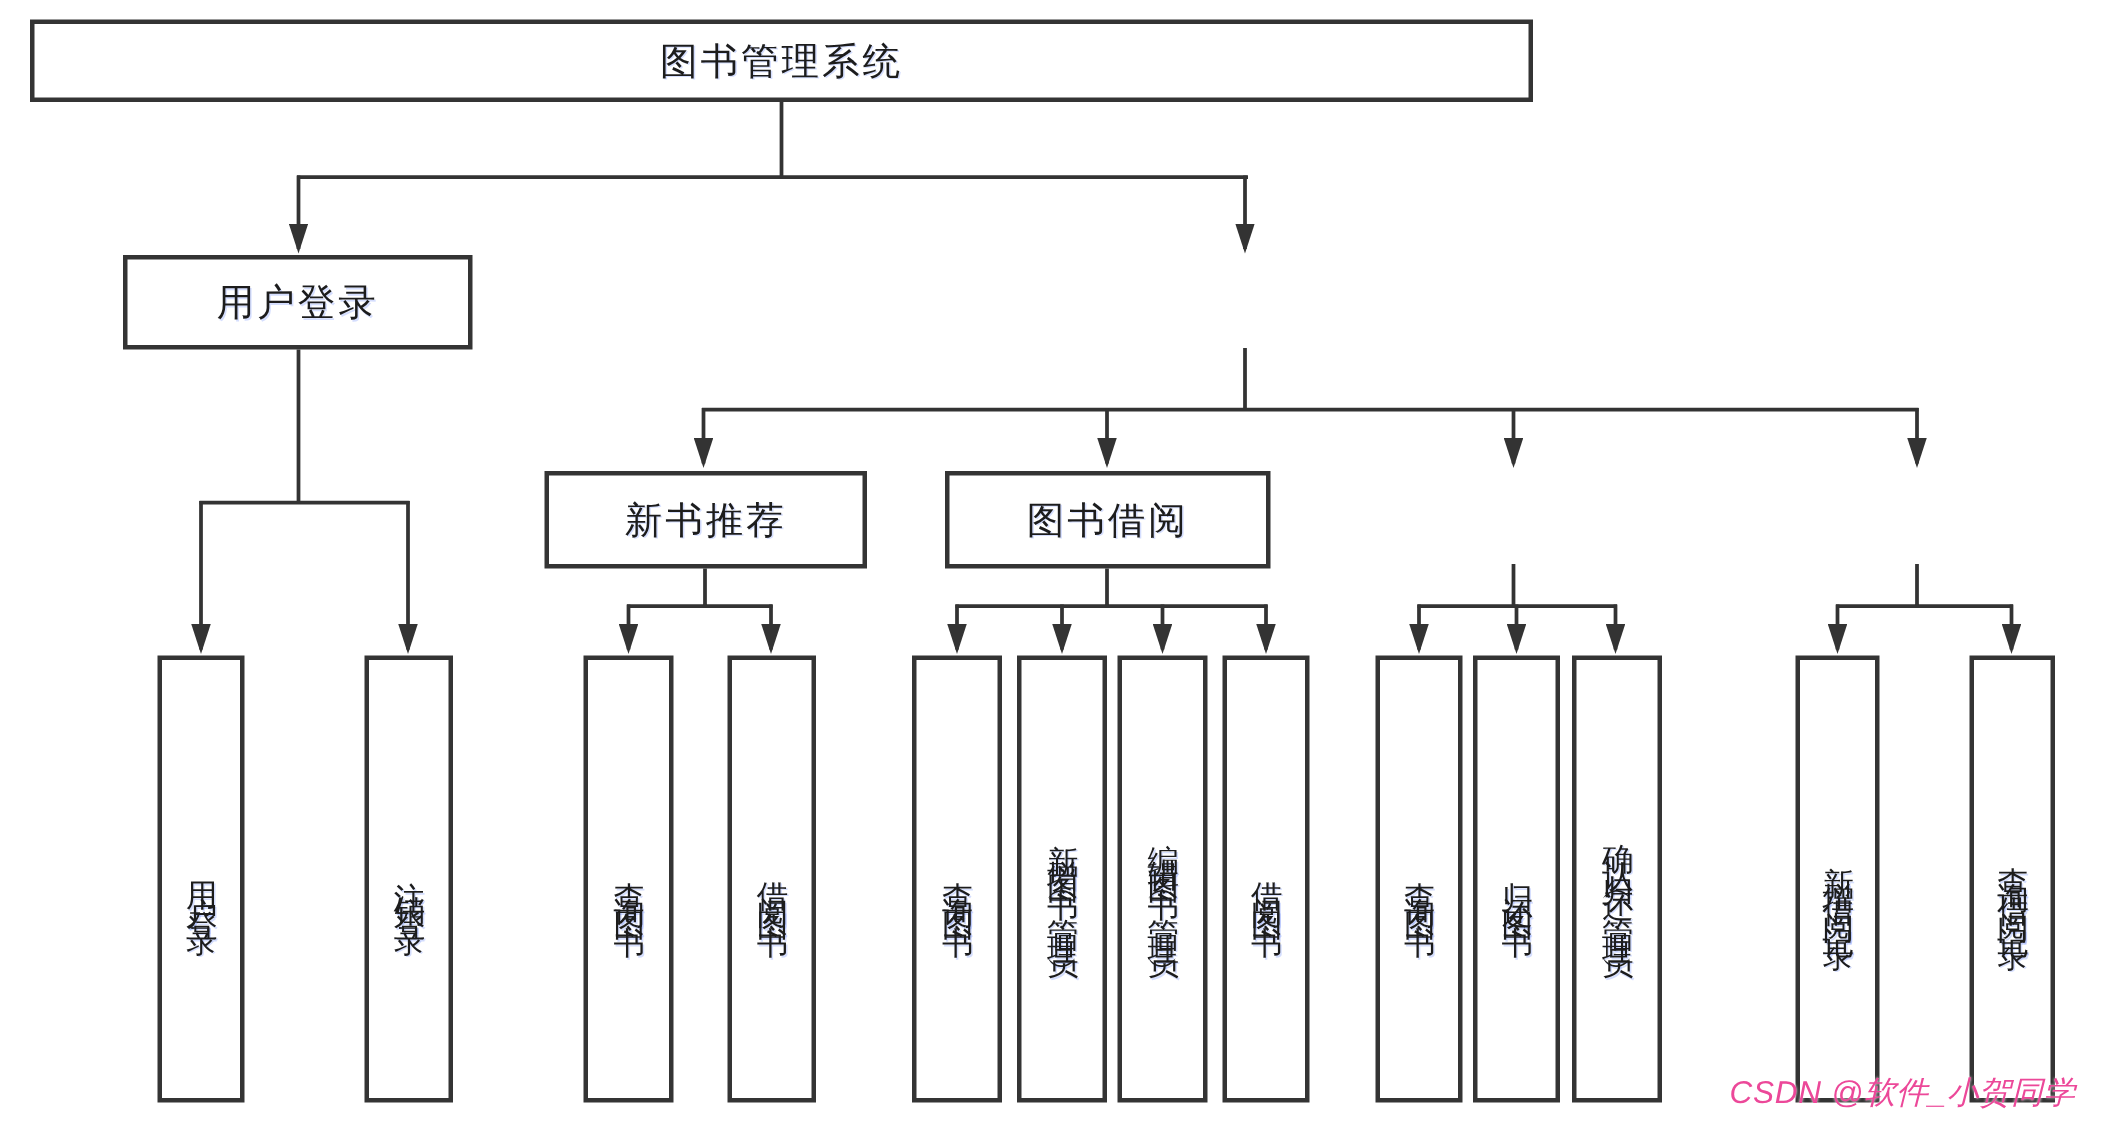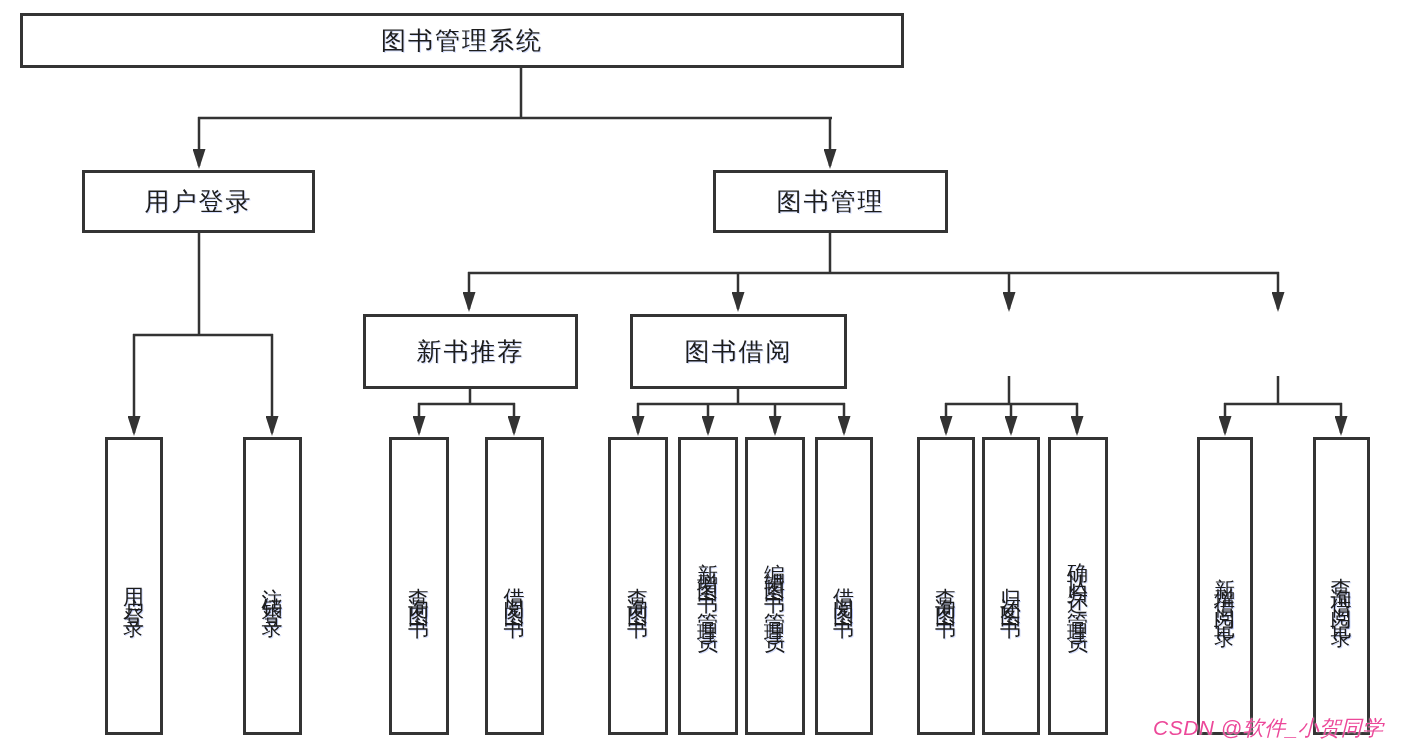--- a/index.html
+++ b/index.html
@@ -10,21 +10,21 @@
   .conn { position:absolute; left:0; top:0; z-index:1; }
   .node {
     position:absolute; box-sizing:border-box; z-index:2;
     border:3px solid #343434; background:#ffffff;
     display:flex; align-items:center; justify-content:center;
     color:#1c1c1c;
   }
   .node span { text-shadow:1px 1px 0 rgba(105,135,250,0.28); white-space:nowrap; }
   .h-node { font-size:25px; letter-spacing:2px; }
   .lvl2 { top:170px; height:63px; }
-  .lvl3 { top:314px; height:75px; }
+  .lvl3 { top:314px; height:65px; }
   .v-node { top:437px; height:298px; font-size:21px; }
   .v-node span {
     writing-mode:vertical-rl; text-orientation:mixed;
     letter-spacing:10px; line-height:1; padding-top:10px;
   }
   .watermark {
     position:absolute; left:1153px; top:714px; z-index:3;
     font-size:21px; letter-spacing:0.5px; color:#ec4899;
     text-shadow:0 0 2px #ffffff;
     font-style:italic;
@@ -71,29 +71,26 @@
       <line x1="946" y1="403" x2="946" y2="433" marker-end="url(#arw)"></line>
       <line x1="1011" y1="403" x2="1011" y2="433" marker-end="url(#arw)"></line>
       <line x1="1077" y1="403" x2="1077" y2="433" marker-end="url(#arw)"></line>
 
       <path d="M1278,376 V405 M1224,404 H1342"></path>
       <line x1="1225" y1="403" x2="1225" y2="433" marker-end="url(#arw)"></line>
       <line x1="1341" y1="403" x2="1341" y2="433" marker-end="url(#arw)"></line>
     </g>
   </svg>
 
-  <div class="node h-node" style="left:20px; top:13px; width:884px; height:55px;">
+  <div class="node h-node" style="left:20px; top:13px; width:1002px; height:55px;">
     <span>图书管理系统</span>
   </div>
 
   <div class="node h-node lvl2" style="left:82px; width:233px;">
     <span>用户登录</span>
-  </div>
-  <div class="node h-node lvl2" style="left:713px; width:235px;">
-    <span>图书管理</span>
   </div>
 
   <div class="node h-node lvl3" style="left:363px; width:215px;">
     <span>新书推荐</span>
   </div>
   <div class="node h-node lvl3" style="left:630px; width:217px;justify-content:center;">
     <span>图书借阅</span>
   </div>
 
   <div class="node v-node" style="left:105px; width:58px;">

